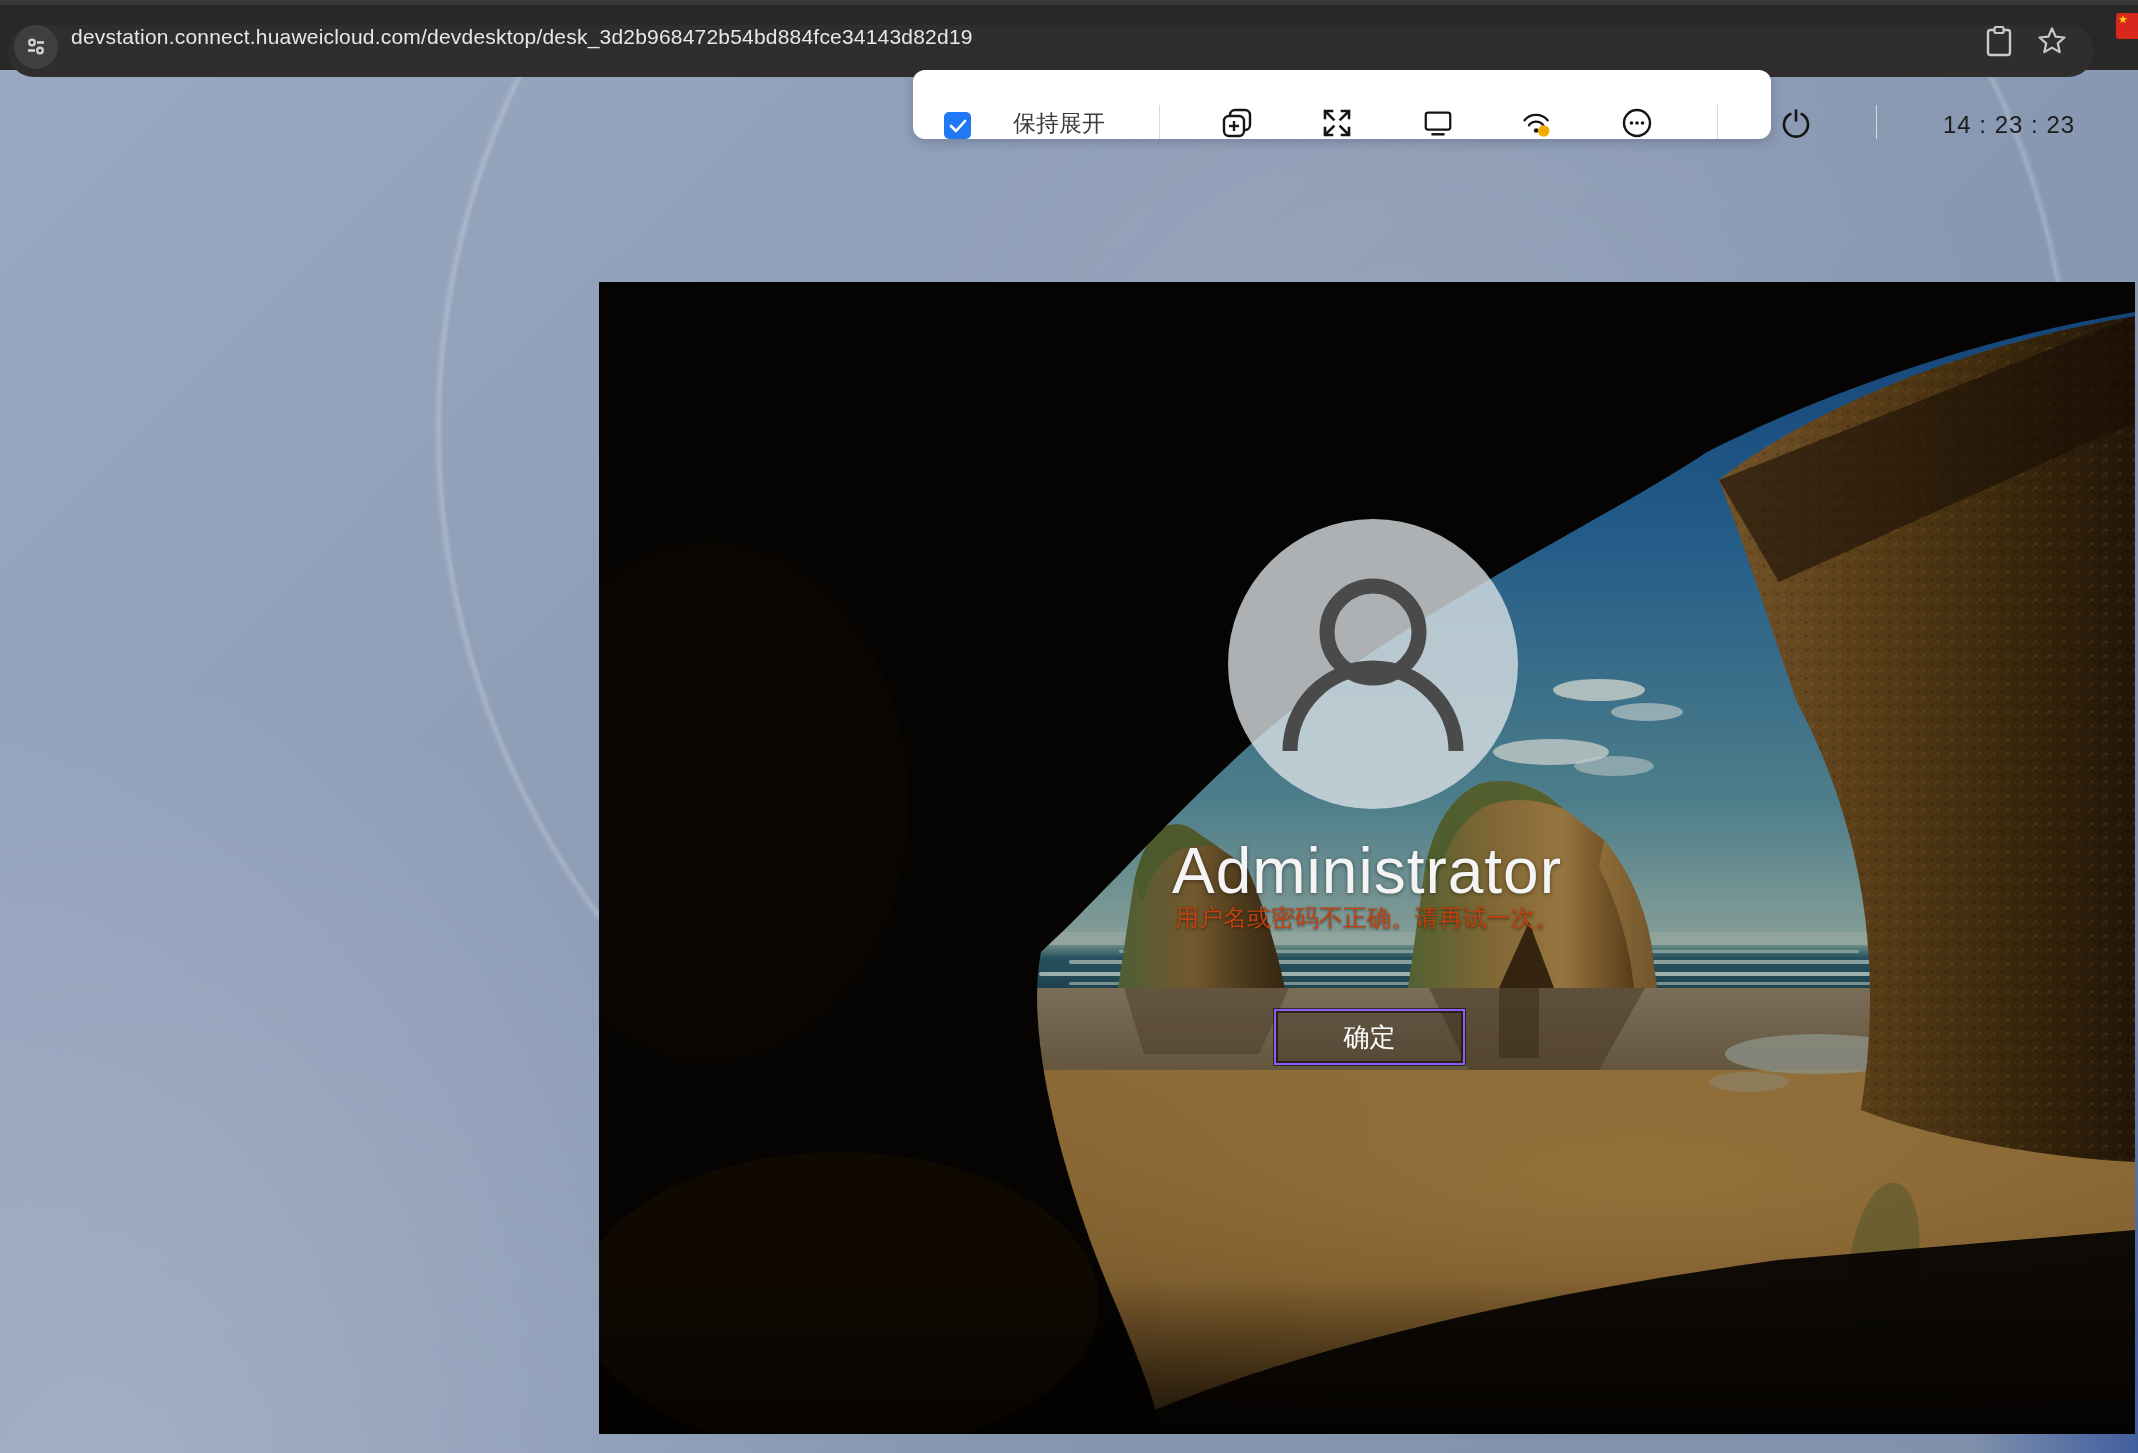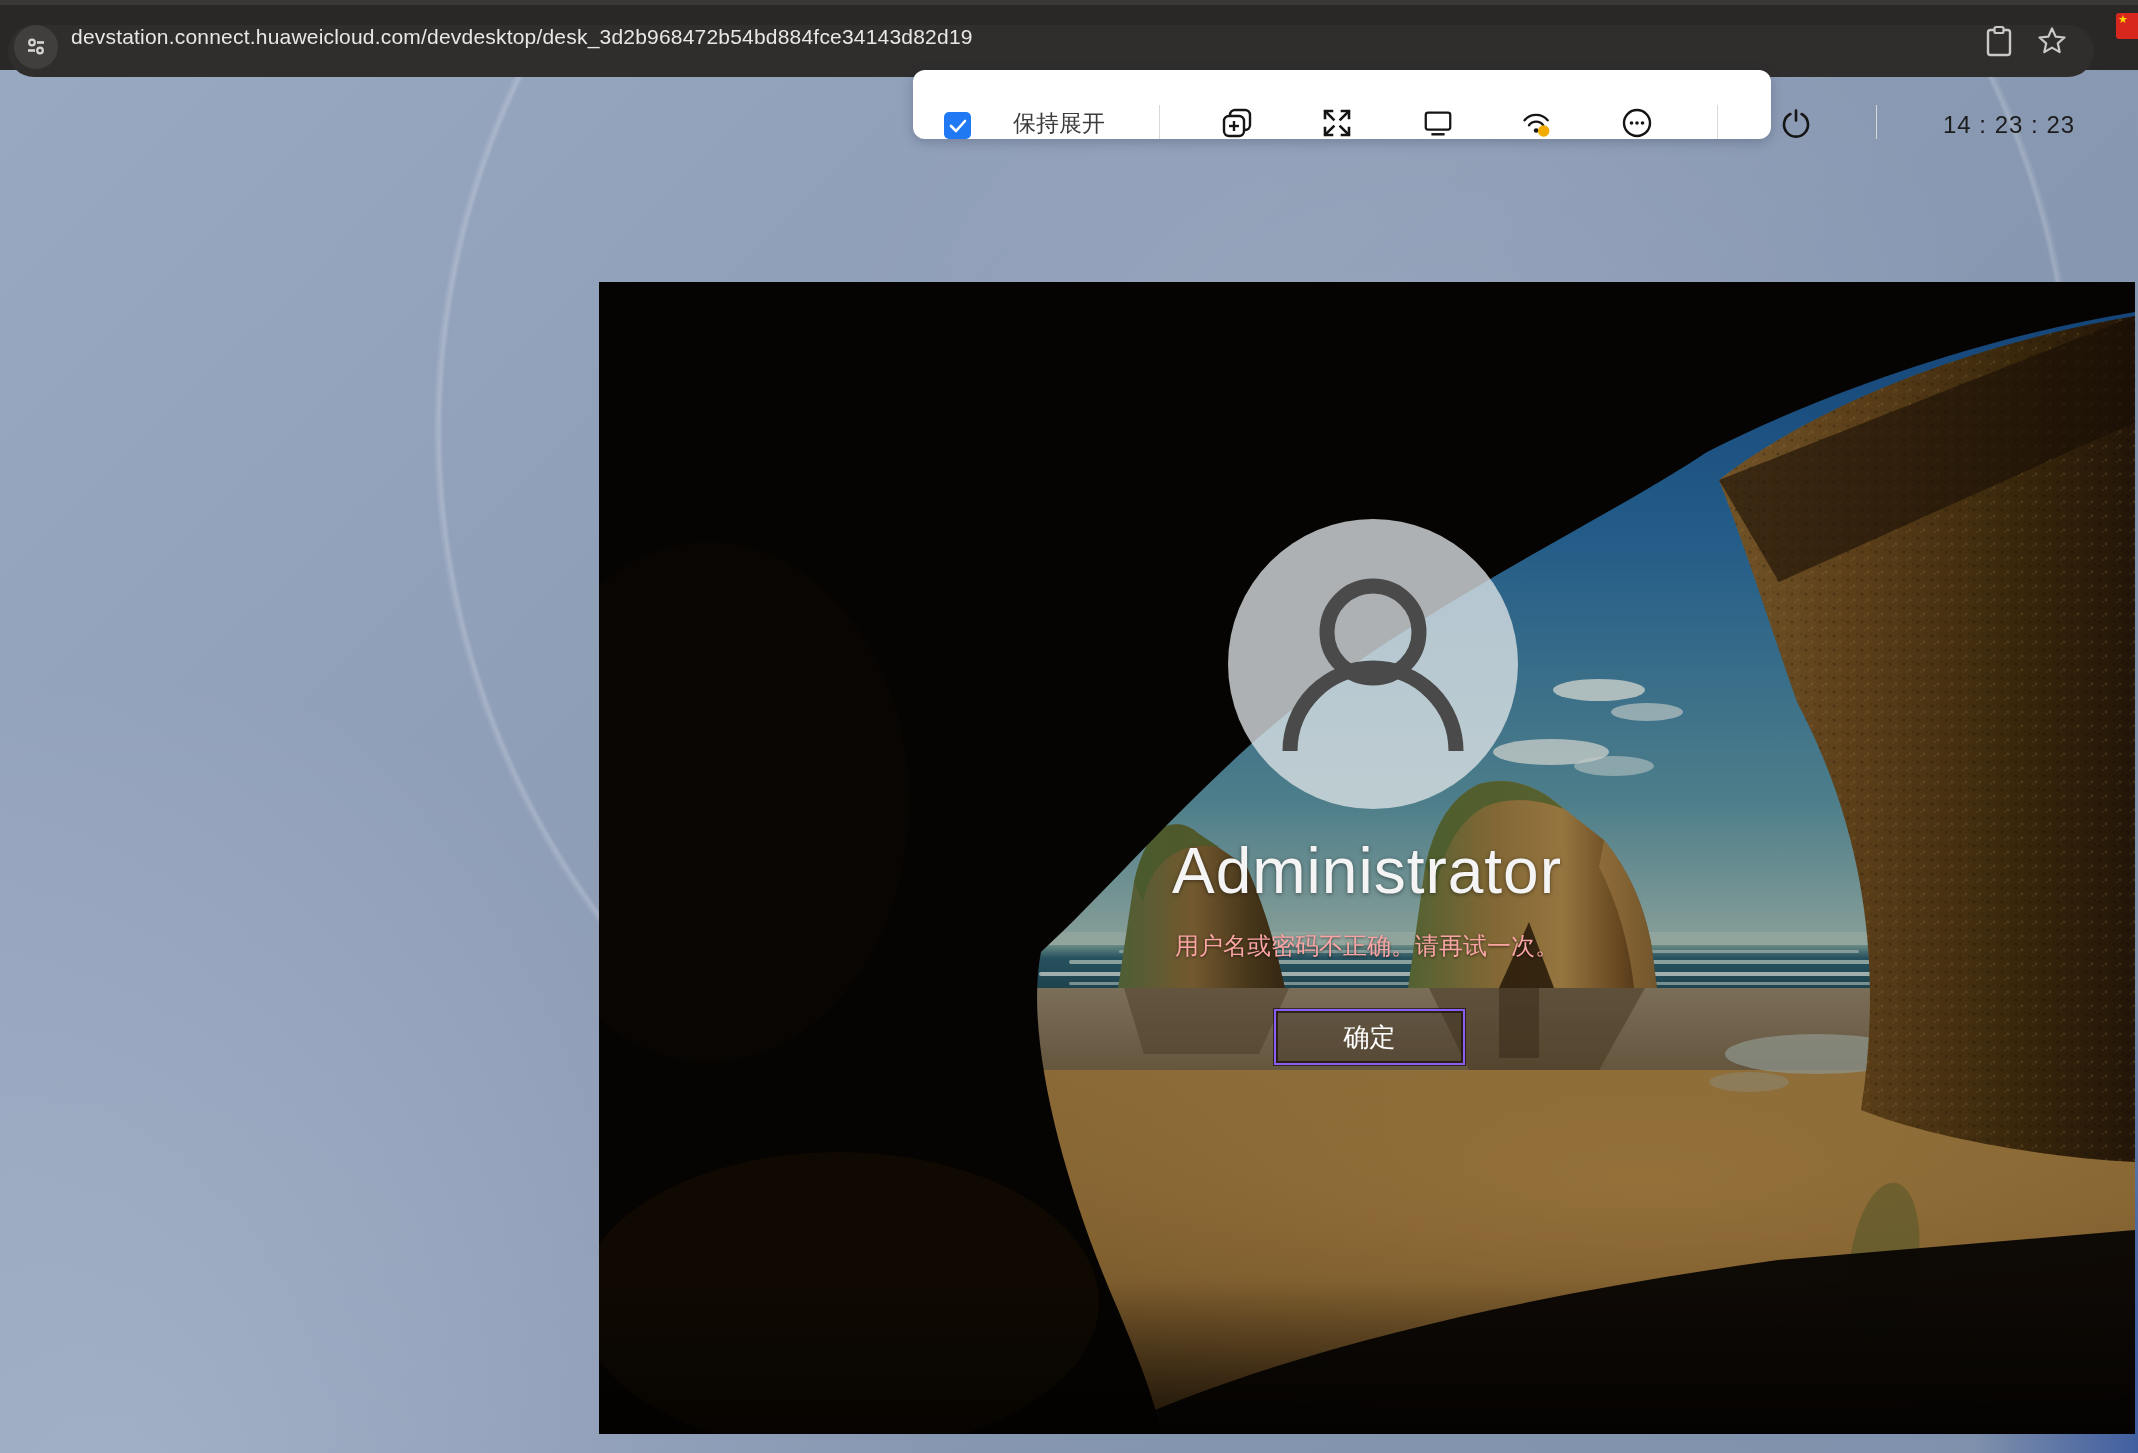--- a/index.html
+++ b/index.html
@@ -46,22 +46,22 @@
     background:#000; overflow:hidden;margin-left:28px; }
   .scene-svg { position:absolute; left:0; top:0; width:100%; height:100%; display:block; }
 
   .lock-ui { position:absolute; left:0; top:0; width:100%; height:100%; }
   .avatar { position:absolute; left:629px; top:237px; width:290px; height:290px;
     border-radius:50%; background:rgba(221,227,230,.78); display:flex;
     align-items:center; justify-content:center; }
   .lock-username { position:absolute; left:0; top:552px; width:100%;
     text-align:center; color:#f4f4f4; font-size:64px; font-weight:300;
     letter-spacing:1px; text-shadow:0 1px 4px rgba(0,0,0,.45); }
-  .lock-error { position:absolute; left:0; top:648px; width:100%;
-    text-align:center; color:#fca5a5; font-size:24px;
+  .lock-error { position:absolute; left:0; top:620px; width:100%;
+    text-align:center; color:#c2410c; font-size:24px;
     text-shadow:0 1px 3px rgba(0,0,0,.6); }
   .ok-button { position:absolute; left:675px; top:727px; width:191px; height:56px;
     background:rgba(45,35,25,.28); border:2px solid #8b5cf6;
     box-shadow:0 0 0 1px rgba(0,0,0,.55), inset 0 0 0 2px rgba(25,20,12,.75);
     color:#fff; font-size:26px; display:flex; align-items:center; justify-content:center;
     cursor:pointer; }
 </style>
 </head>
 <body>
 

